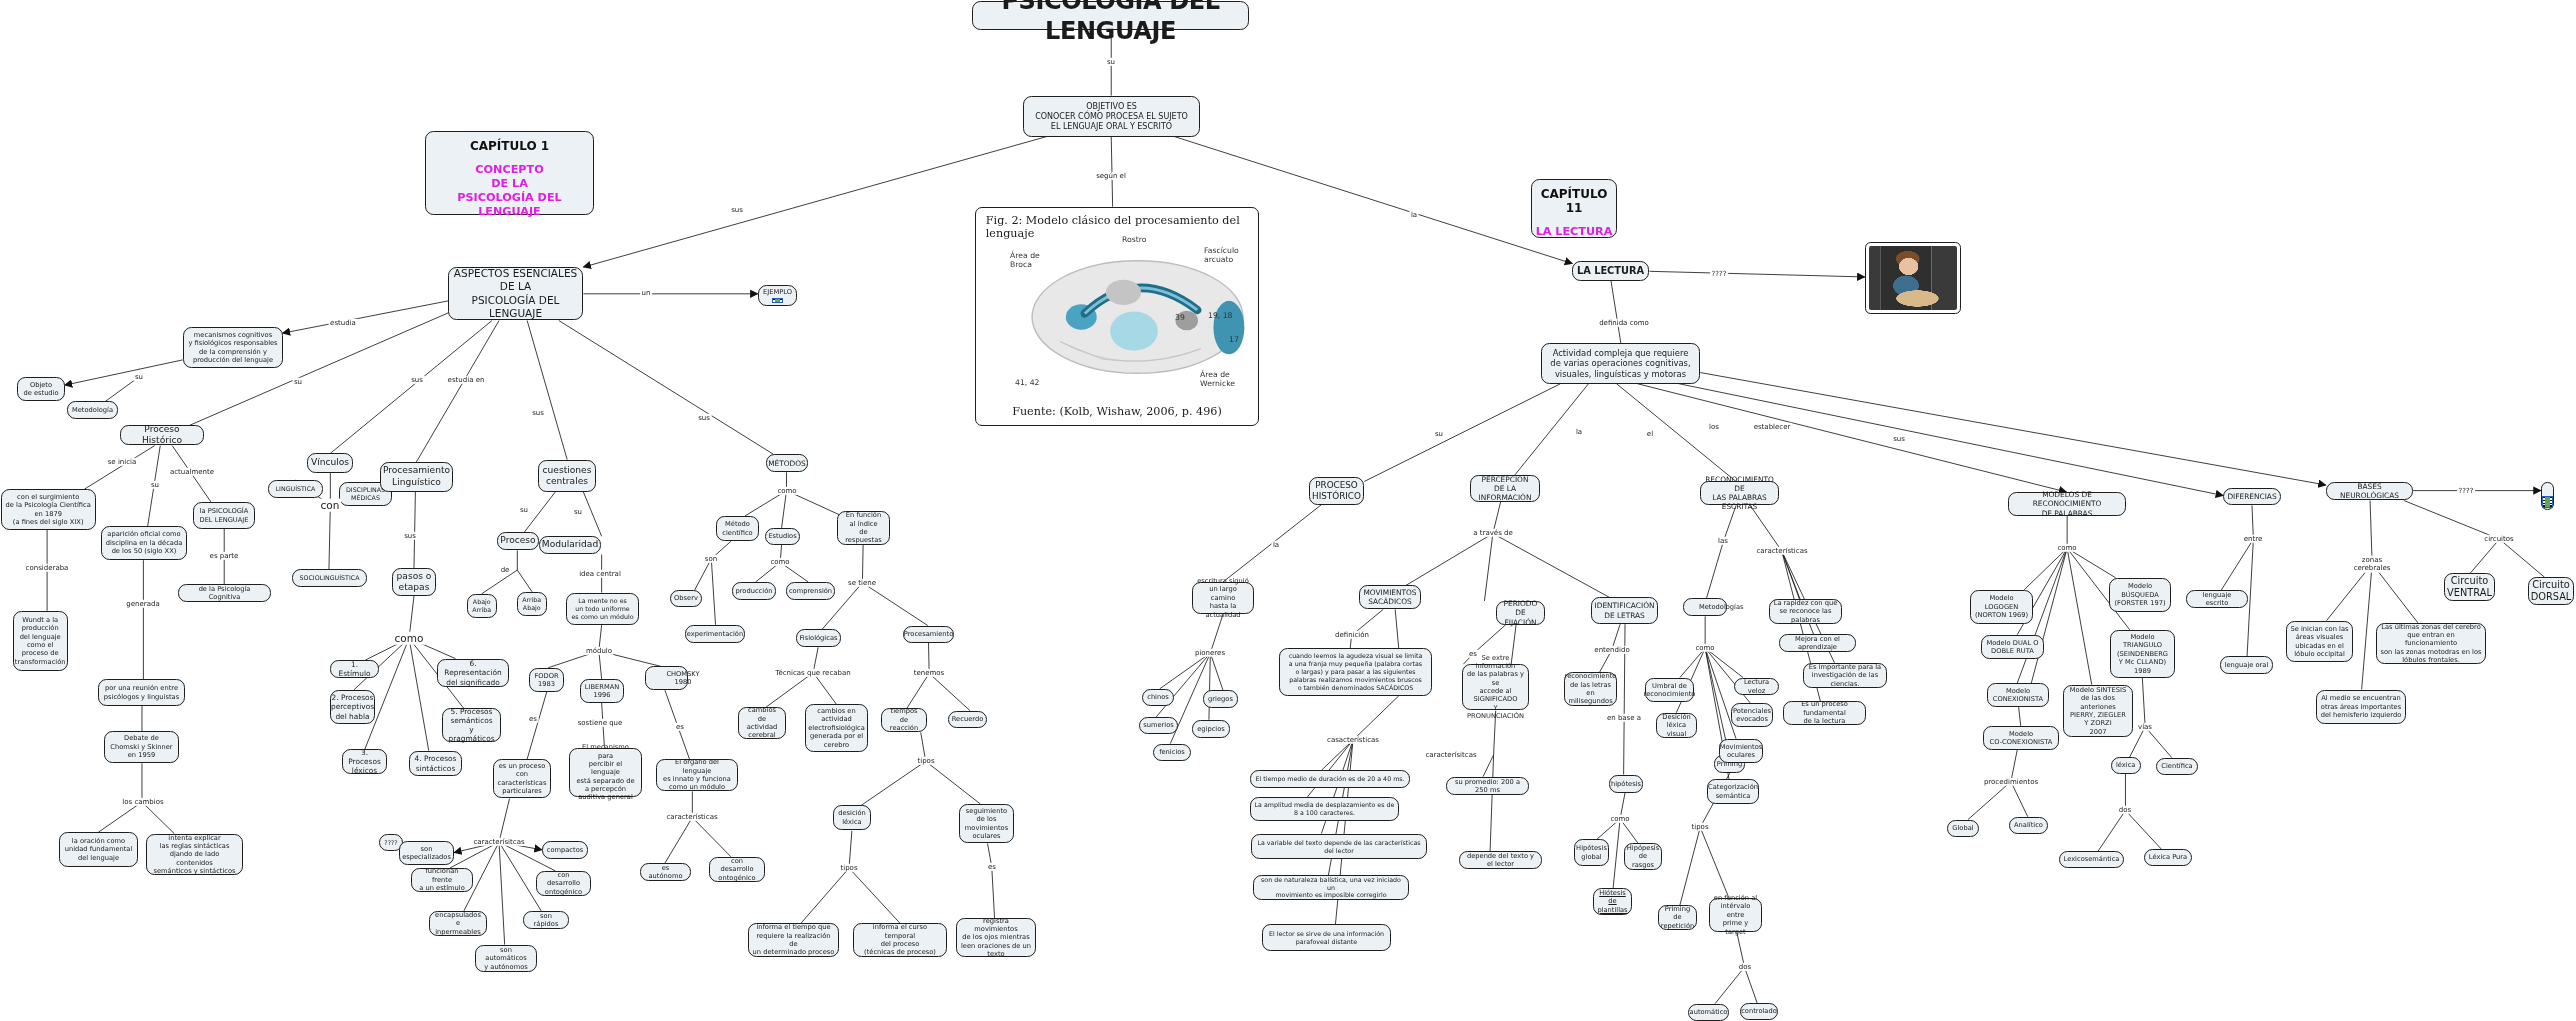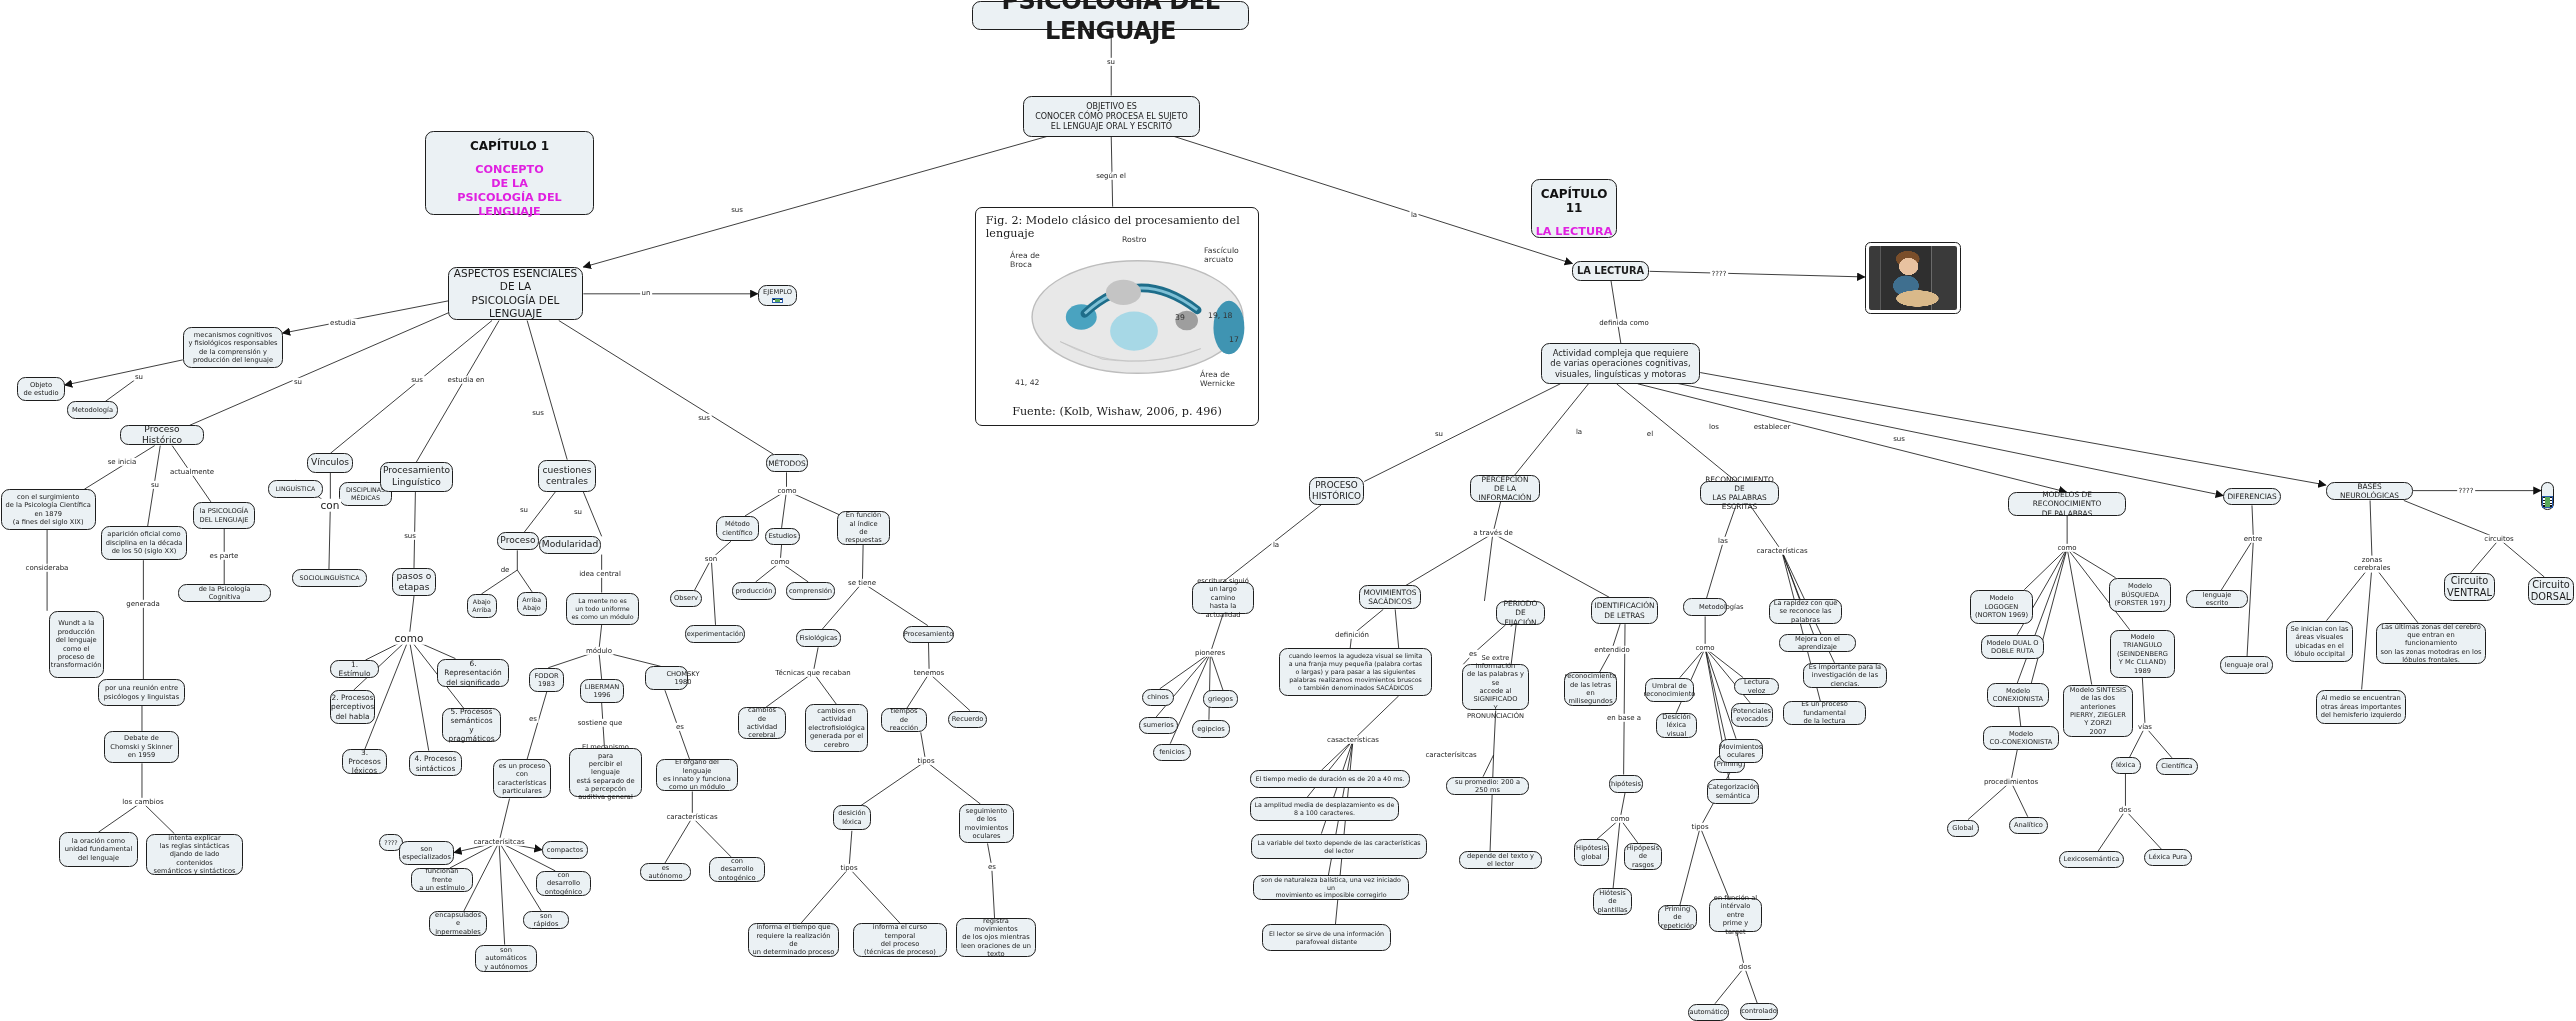--- a/index.html
+++ b/index.html
@@ -292,21 +292,21 @@
 <div class="node" style="left:0.7px;top:489px;width:95px;height:41px;font-size:6.7px;">con el surgimiento
 de la Psicología Científica
 en 1879
 (a fines del siglo XIX)</div>
 <div class="node" style="left:101px;top:526px;width:86px;height:34px;font-size:6.7px;">aparición oficial como
 disciplina en la década
 de los 50 (siglo XX)</div>
 <div class="node" style="left:193px;top:502px;width:62px;height:27px;font-size:6.7px;">la PSICOLOGÍA
 DEL LENGUAJE</div>
 <div class="node" style="left:178px;top:584px;width:93px;height:18.3px;font-size:6.7px;">de la Psicología Cognitiva</div>
-<div class="node" style="left:12.7px;top:611px;width:55px;height:67px;font-size:6.7px;margin-left:36px;">Wundt a la
+<div class="node" style="left:12.7px;top:611px;width:55px;height:60px;font-size:6.7px;">Wundt a la
 producción
 del lenguaje
 como el
 proceso de
 transformación</div>
 <div class="node" style="left:98px;top:679px;width:87px;height:27px;font-size:6.7px;">por una reunión entre
 psicólogos y linguistas</div>
 <div class="node" style="left:104px;top:731px;width:75px;height:32px;font-size:6.7px;">Debate de
 Chomski y Skinner
 en 1959</div>
@@ -483,21 +483,21 @@
 <div class="node" style="left:1446px;top:777px;width:83px;height:18.3px;font-size:6.7px;">su promedio: 200 a 250 ms</div>
 <div class="node" style="left:1459px;top:851px;width:83px;height:18.3px;font-size:6.7px;">depende del texto y el lector</div>
 <div class="node" style="left:1564px;top:672px;width:53px;height:34px;font-size:6.7px;">reconocimiento
 de las letras
 en milisegundos</div>
 <div class="node" style="left:1609px;top:775px;width:34px;height:18.3px;font-size:6.7px;">hipótesis</div>
 <div class="node" style="left:1574px;top:839px;width:35px;height:27px;font-size:6.7px;">Hipótesis
 global</div>
 <div class="node" style="left:1624px;top:843px;width:38px;height:27px;font-size:6.7px;">Hipópesis
 de rasgos</div>
-<div class="node" style="left:1593px;top:888px;width:39px;height:27px;font-size:6.7px;">Hiótesis de
+<div class="node" style="left:1593px;top:888px;width:39px;height:27px;font-size:6.7px;text-decoration:underline;">Hiótesis de
 plantillas</div>
 
 <div class="node" style="left:1683px;top:598px;width:44px;height:18.3px;font-size:6.7px;padding-left:36px;">Metodologías</div>
 <div class="node" style="left:1645px;top:678px;width:49px;height:24px;font-size:6.7px;">Umbral de
 reconocimiento</div>
 <div class="node" style="left:1656px;top:713px;width:41px;height:25px;font-size:6.7px;">Desición
 léxica visual</div>
 <div class="node" style="left:1714px;top:755px;width:31px;height:18.3px;font-size:6.7px;">Priming</div>
 <div class="node" style="left:1734px;top:678px;width:45px;height:17px;font-size:6.7px;">Lectura veloz</div>
 <div class="node" style="left:1731px;top:703px;width:42px;height:24px;font-size:6.7px;">Potenciales

